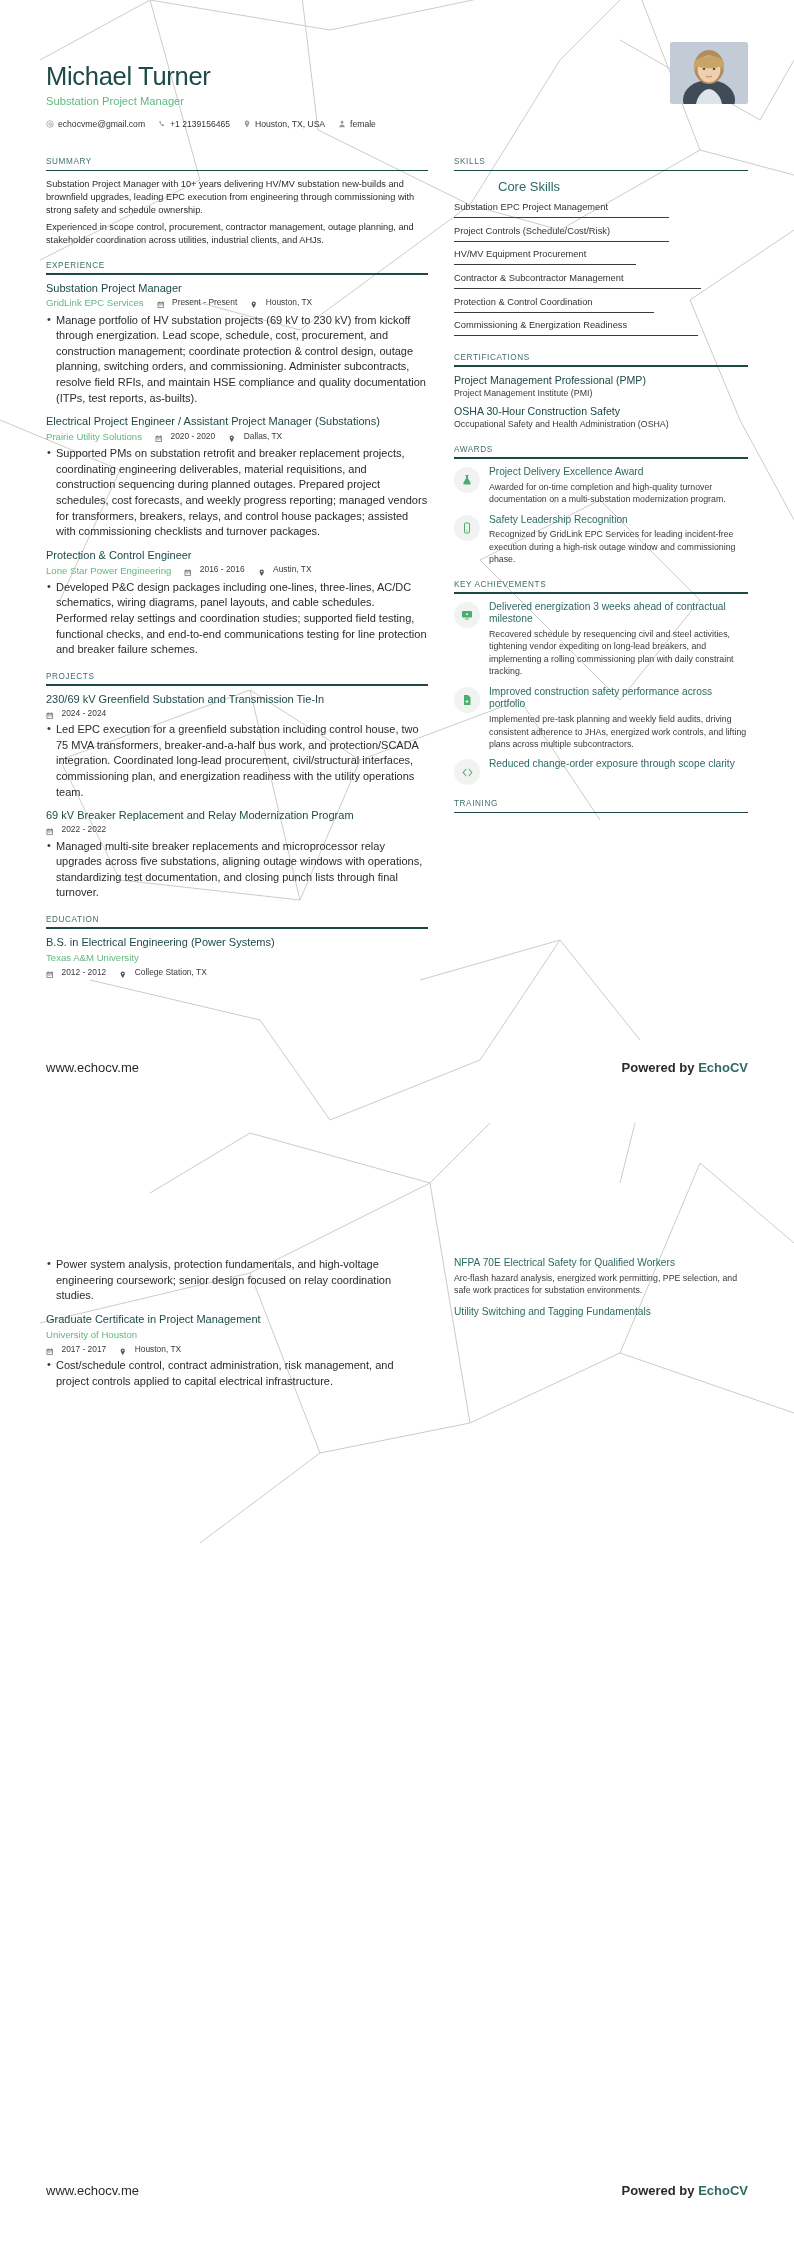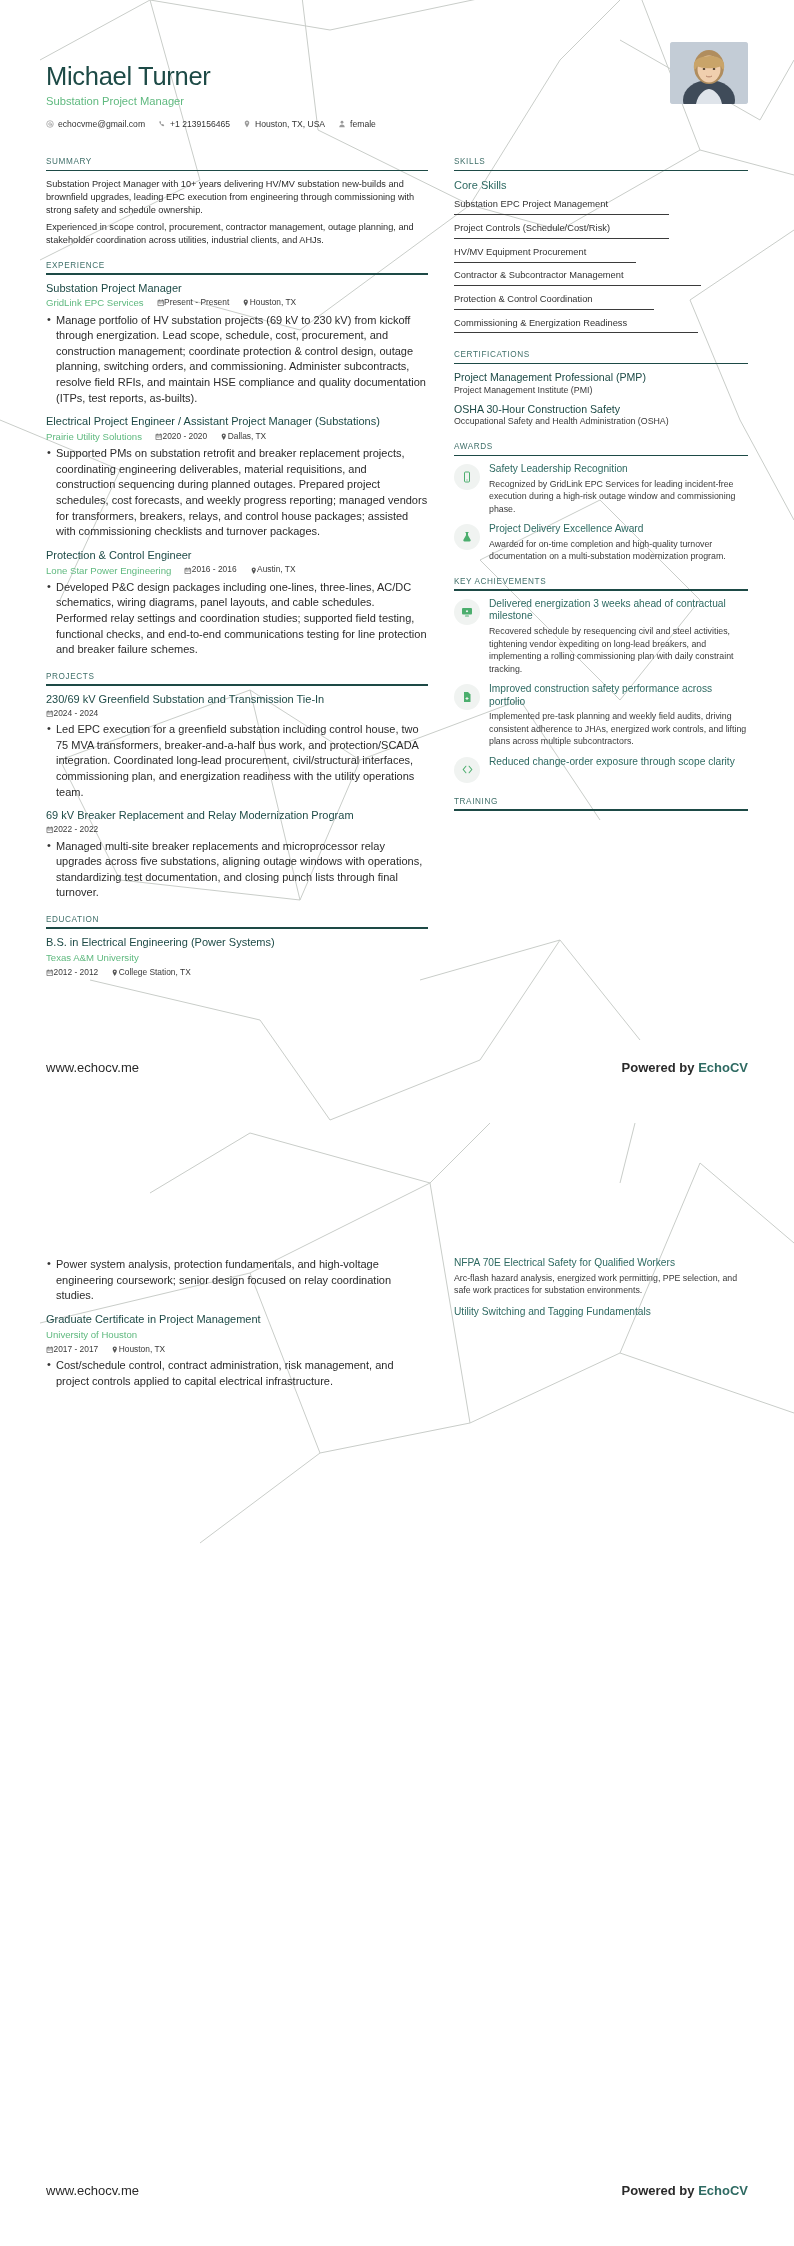--- a/index.html
+++ b/index.html
@@ -79,28 +79,28 @@
   .entry { margin-bottom: 9px; }
   .entry-title {
     font-size: 11px;
     color: #1d4a46;
     font-weight: 400;
     line-height: 1.25;
     margin-bottom: 1px;
   }
   .entry-meta { display: flex; align-items: center; gap: 13px; flex-wrap: wrap; margin-bottom: 3px; }
   .org { color: #5fb97f; font-size: 9.6px; }
-  .meta-bit { display: flex; align-items: center; gap: 0; font-size: 8.4px; color: #3a3a3a; }
+  .meta-bit { display: flex; align-items: flex-end; gap: 8px; font-size: 8.4px; color: #3a3a3a; }
   .meta-bit .c-ico { color: #555; }
   ul.bul { list-style: none; margin: 0; padding: 0; }
   ul.bul li { position: relative; padding-left: 10px; margin-bottom: 2px; font-size: 11px; line-height: 1.42; }
   ul.bul li:before { content: "\2022"; position: absolute; left: 1px; top: -1px; color: #333; }
 
   
-  .skill-group-title { font-size: 11px; color: #2e6a62; margin-bottom: 5px; }
+  .skill-group-title { font-size: 13px; color: #2e6a62; margin-bottom: 5px; margin-left: 44px; }
   .skill { font-size: 9.3px; color: #333; padding-bottom: 3px; margin-bottom: 4px; }
   .skill-rule { height: 0.8px; background: #3b3b3b; margin-top: 3px; }
 
   .cert { margin-bottom: 6px; }
   .cert-name { font-size: 10.6px; color: #1d4a46; line-height: 1.2; }
   .cert-issuer { font-size: 8.8px; color: #3a3a3a; margin-top: 1px; line-height: 1.35; }
 
   .ico-row { display: flex; gap: 9px; margin-bottom: 8px; align-items: flex-start; }
   .ico-circle {
     width: 26px; height: 26px; border-radius: 50%;
@@ -435,39 +435,39 @@
             <div class="cert-name">OSHA 30-Hour Construction Safety</div>
             <div class="cert-issuer">Occupational Safety and Health Administration (OSHA)</div>
           </div>
         </div>
 
         <div class="sec">
           <div class="sec-title">AWARDS</div>
           <div class="sec-rule"></div>
           <div class="ico-row">
             <div class="ico-circle">
+                <svg width="12" height="12" viewBox="0 0 24 24" fill="currentColor">
+                  <path d="M9 2h6v2h-1v4.4l5.1 9.1c.9 1.6-.3 3.5-2.1 3.5H7c-1.8 0-3-1.9-2.1-3.5L10 8.4V4H9z"></path>
+                </svg>
+              </div>
+            <div class="ico-body">
+              <div class="ico-title">Project Delivery Excellence Award</div>
+              <div class="ico-desc">Awarded for on-time completion and high-quality turnover documentation on a multi-substation modernization program.</div>
+            </div>
+          </div>
+          <div class="ico-row">
+            <div class="ico-circle">
                 <svg width="12" height="12" viewBox="0 0 24 24" fill="none" stroke="currentColor" stroke-width="2">
                   <rect x="7" y="2" width="10" height="20" rx="2"></rect>
                   <path d="M11 18h2"></path>
                 </svg>
               </div>
             <div class="ico-body">
               <div class="ico-title">Safety Leadership Recognition</div>
               <div class="ico-desc">Recognized by GridLink EPC Services for leading incident-free execution during a high-risk outage window and commissioning phase.</div>
-            </div>
-          </div>
-          <div class="ico-row">
-            <div class="ico-circle">
-                <svg width="12" height="12" viewBox="0 0 24 24" fill="currentColor">
-                  <path d="M9 2h6v2h-1v4.4l5.1 9.1c.9 1.6-.3 3.5-2.1 3.5H7c-1.8 0-3-1.9-2.1-3.5L10 8.4V4H9z"></path>
-                </svg>
-              </div>
-            <div class="ico-body">
-              <div class="ico-title">Project Delivery Excellence Award</div>
-              <div class="ico-desc">Awarded for on-time completion and high-quality turnover documentation on a multi-substation modernization program.</div>
             </div>
           </div>
         </div>
 
         <div class="sec">
           <div class="sec-title">KEY ACHIEVEMENTS</div>
           <div class="sec-rule"></div>
           <div class="ico-row">
             <div class="ico-circle">
                 <svg width="12" height="12" viewBox="0 0 24 24" fill="currentColor">

